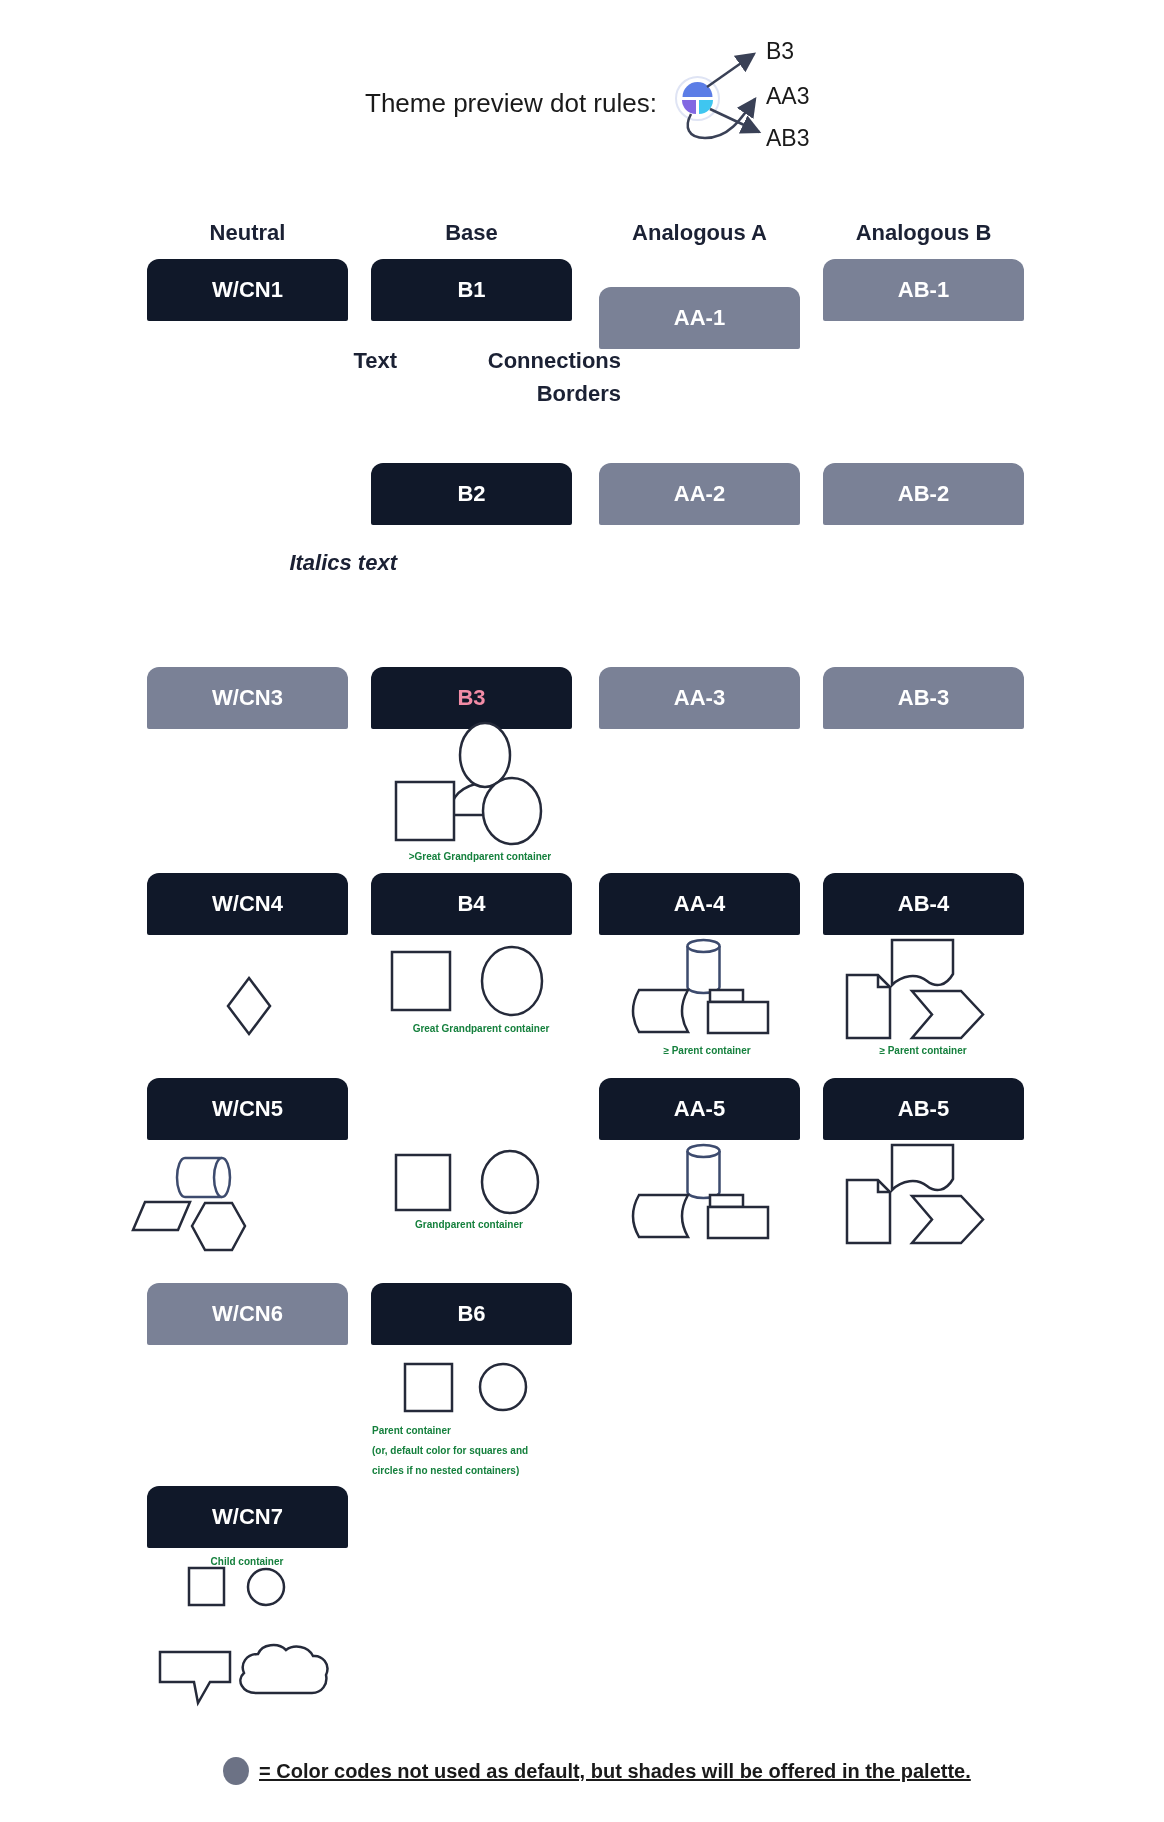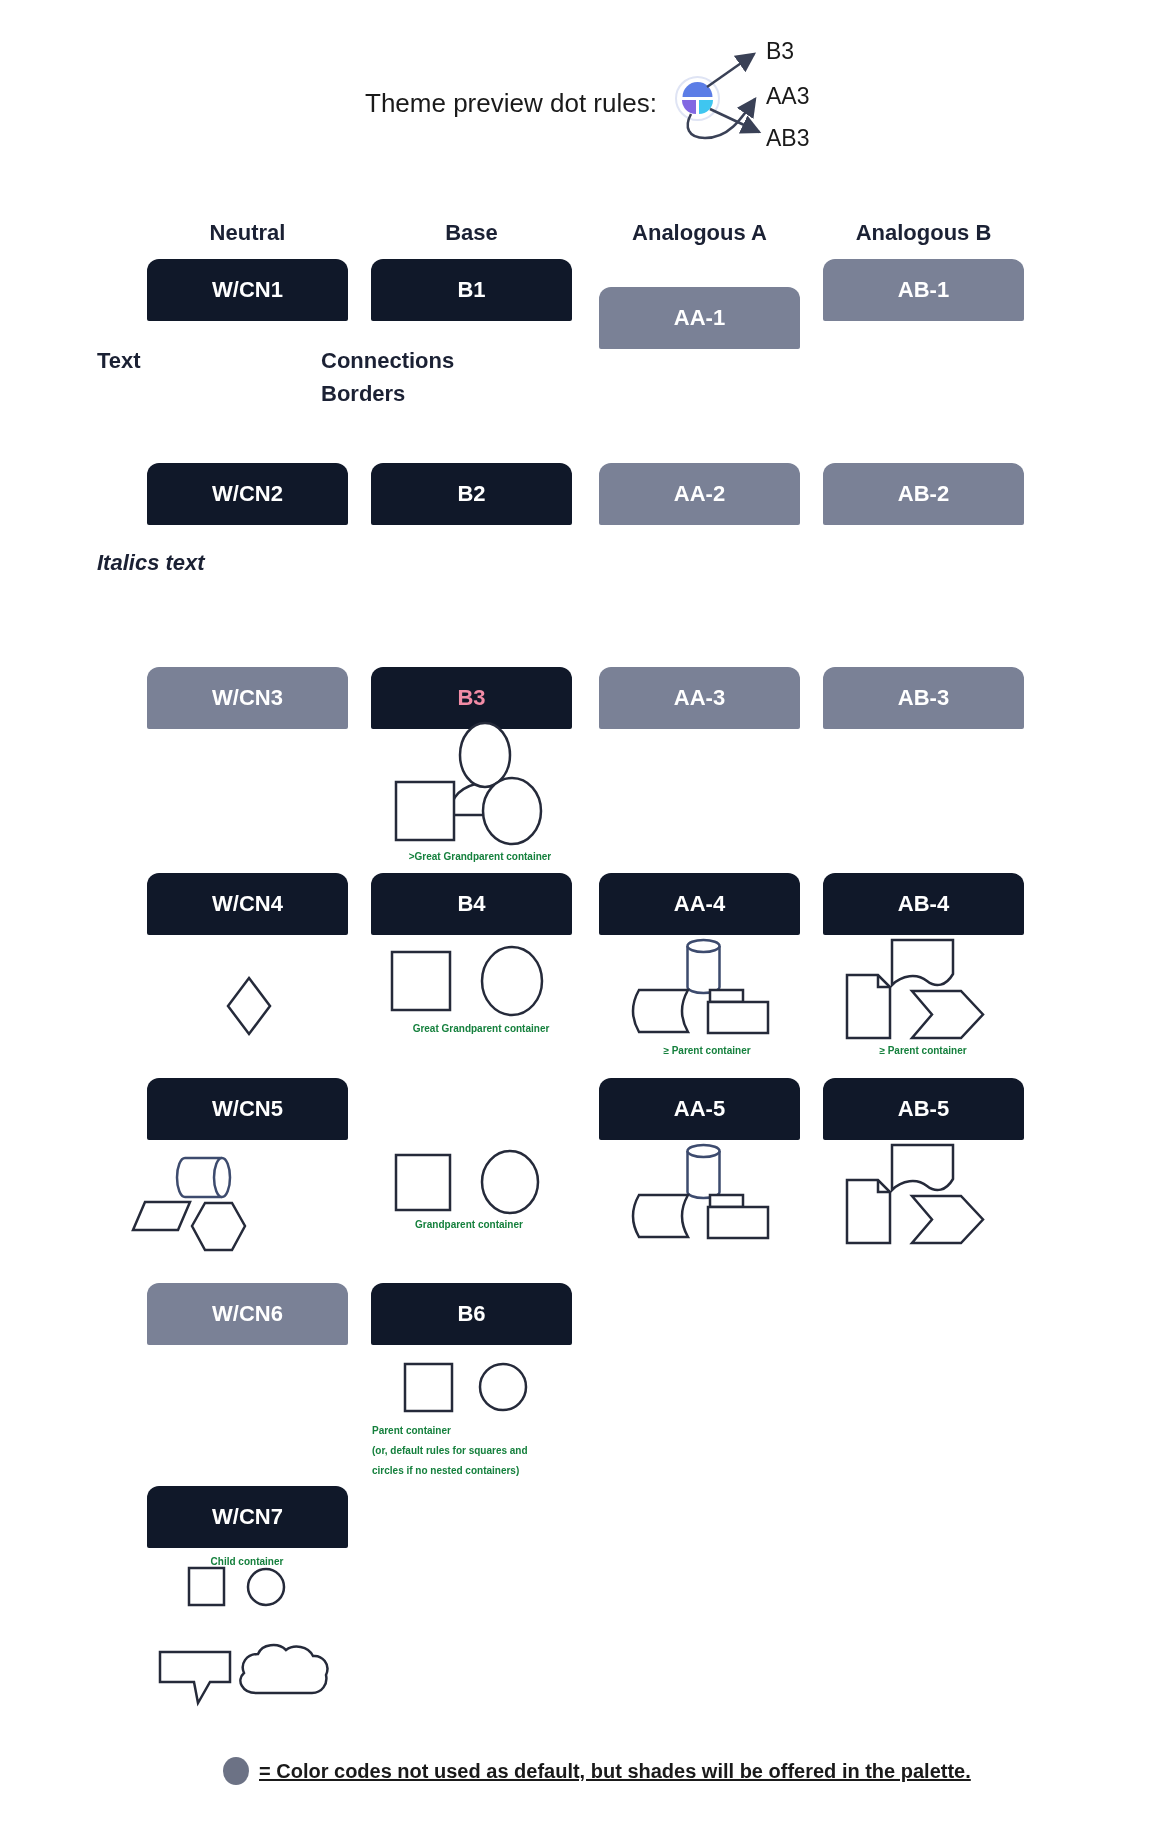--- a/index.html
+++ b/index.html
@@ -12,21 +12,21 @@
   .dot-label{font-size:23px;color:#1a1a1a;}
   .colhead{width:201px;text-align:center;font-size:22px;font-weight:bold;color:#1b2134;}
   .pill{
     width:201px;height:62px;border-radius:12px 12px 2px 2px;
     display:flex;align-items:center;justify-content:center;
     font-size:22px;font-weight:bold;color:#ffffff;
   }
   .pill.dark{background:#101829;}
   .pill.gray{background:#7a8196;}
   .pill .pink{color:#f28ca6;}
-  .cap-lg{font-size:22px;font-weight:bold;text-align:left;width:300px;line-height:33px;color:#1b2134;}
+  .cap-lg{font-size:22px;font-weight:bold;text-align:right;width:300px;line-height:33px;color:#1b2134;}
   .cap-lg.italic{font-style:italic;}
   .cap-sm{font-size:10px;font-weight:bold;text-align:center;width:300px;line-height:20px;color:#15803d;}
   .cap-sm.left{text-align:left;}
   .cap-sm span{display:block;}
   .legend-dot{width:26px;height:28px;border-radius:50%;background:#6c7285;}
   .legend-text{font-size:20px;font-weight:bold;color:#1a1a1a;line-height:28px;}
   svg{display:block;overflow:visible;}
   .shape{stroke:#252a3a;stroke-width:2.5;fill:#ffffff;}
   .shape-slate{stroke:#3d4b6e;stroke-width:2.5;fill:#ffffff;}
   .arrow{stroke:#3a4156;stroke-width:2.5;fill:none;}
@@ -64,21 +64,20 @@
   <div class="abs pill dark" style="left:147px;top:259px;">W/CN1</div>
   <div class="abs pill dark" style="left:371px;top:259px;">B1</div>
   <div class="abs pill gray" style="left:599px;top:255px;margin-top:32px;">AA-1</div>
   <div class="abs pill gray" style="left:823px;top:259px;">AB-1</div>
   <div class="abs cap-lg" style="left:97px;top:344px;">Text</div>
   <div class="abs cap-lg" style="left:321px;top:344px;">
     <span style="display:block;">Connections</span>
     <span style="display:block;">Borders</span>
   </div>
 
-  <div class="abs pill dark" style="left:147px;top:463px;">W/CN2</div>
   <div class="abs pill dark" style="left:371px;top:463px;">B2</div>
   <div class="abs pill gray" style="left:599px;top:463px;">AA-2</div>
   <div class="abs pill gray" style="left:823px;top:463px;">AB-2</div>
   <div class="abs cap-lg italic" style="left:97px;top:546px;">Italics text</div>
 
   <div class="abs pill gray" style="left:147px;top:667px;">W/CN3</div>
   <div class="abs pill dark" style="left:371px;top:667px;">
       <span class="pink">B3</span>
     </div>
   <div class="abs pill gray" style="left:599px;top:667px;">AA-3</div>
@@ -158,21 +157,21 @@
 
   <div class="abs pill gray" style="left:147px;top:1283px;">W/CN6</div>
   <div class="abs pill dark" style="left:371px;top:1283px;">B6</div>
 
   <svg class="abs" style="left:395px;top:1356px;" width="150" height="60" viewBox="0 0 150 60">
     <rect class="shape" x="10" y="8" width="47" height="47"></rect>
     <circle class="shape" cx="108" cy="31" r="23"></circle>
   </svg>
   <div class="abs cap-sm left" style="left:372px;top:1421px;width:320px;">
     <span>Parent container</span>
-    <span>(or, default rules for squares and</span>
+    <span>(or, default color for squares and</span>
     <span>circles if no nested containers)</span>
   </div>
 
   <div class="abs pill dark" style="left:147px;top:1486px;">W/CN7</div>
   <div class="abs cap-sm" style="left:97px;top:1552px;">Child container</div>
 
   <svg class="abs" style="left:150px;top:1560px;" width="200" height="155" viewBox="0 0 200 155">
     <rect class="shape" x="39" y="8" width="35" height="37"></rect>
     <circle class="shape" cx="116" cy="27" r="18"></circle>
     <path class="shape" d="M 10,92 H 80 V 122 H 60 L 48,143 L 44,122 H 10 Z"></path>

